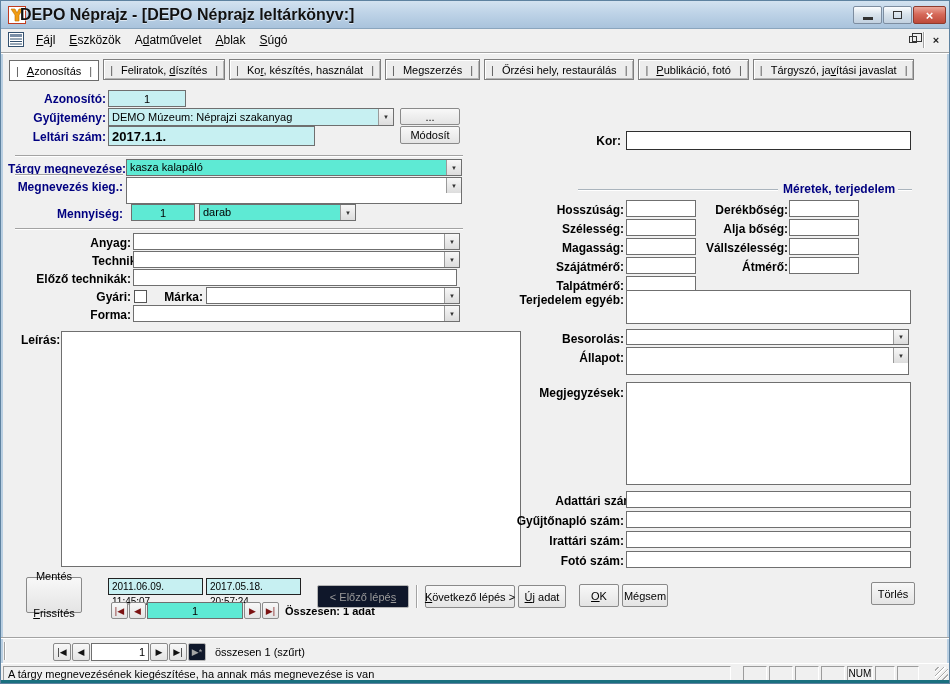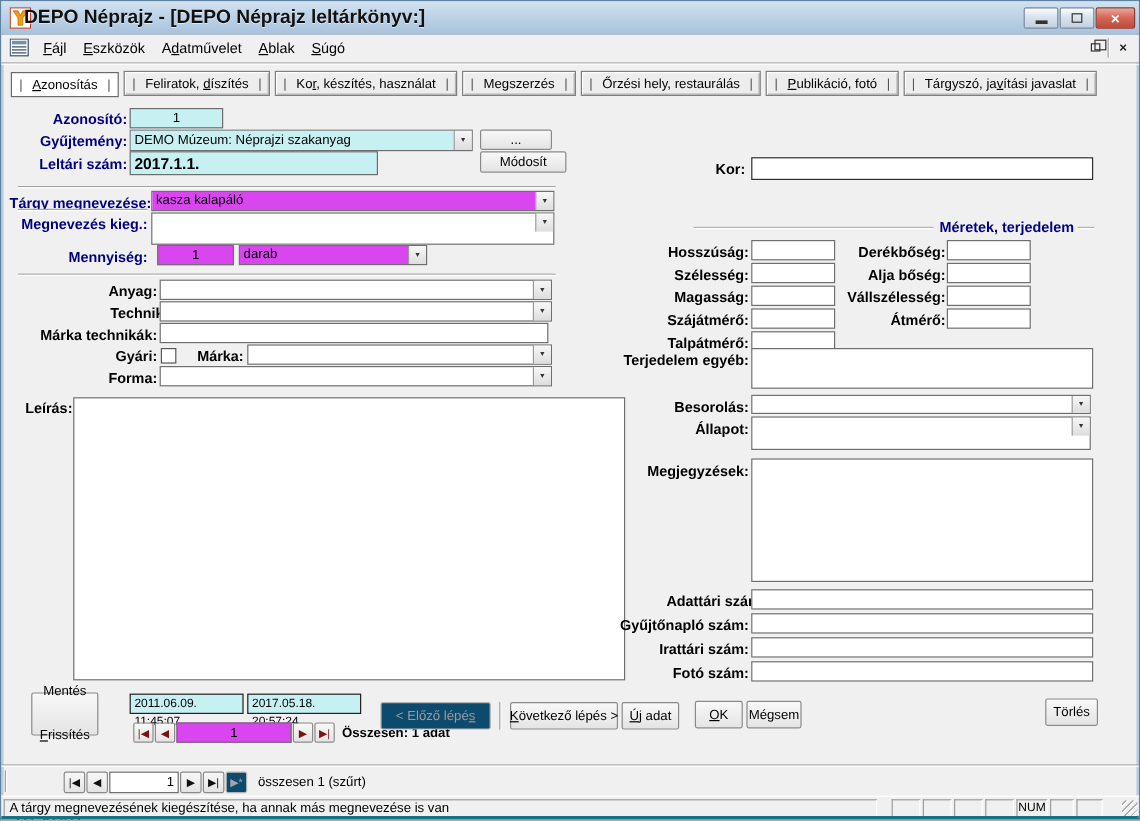--- a/index.html
+++ b/index.html
@@ -40,36 +40,36 @@
   .tab.active { background:#fff; box-shadow:none; border-color:#6b6b6b; position:relative; top:1px; }
   .tab .pipe { color:#555; }
 
   
   .lbl { position:absolute; text-align:right; font-weight:bold; font-size:12px; line-height:17px;
          color:#000; white-space:nowrap; }
   .lbl.navy { color:#000080; }
   .inp { position:absolute; border:1px solid #6f6f6f; background:#fff; font:11px "Liberation Sans",sans-serif;
          padding:0 3px; color:#000; outline:none; }
   .cyan { background:#c7f0f2; }
-  .cream { background:#d946ef; }
+  .cream { background:#5eead4; }
   .center { text-align:center; }
   .ta { position:absolute; border:1px solid #6f6f6f; background:#fff; resize:none;
         font:11px "Liberation Sans",sans-serif; padding:2px 3px; outline:none; }
   .combo { position:absolute; border:1px solid #6f6f6f; background:#fff; display:flex; align-items:stretch; }
   .combo .val { flex:1; font-size:11px; line-height:15px; padding:0 3px; overflow:hidden; white-space:nowrap; }
   .combo .dd { width:15px; border-left:1px solid #9a9a9a; background:linear-gradient(#f7f7f7,#ddd);
                display:flex; align-items:center; justify-content:center; font-size:6px; color:#333; }
   .combo.multi { align-items:flex-start; }
   .combo.multi .dd { height:15px; }
   .checkbox { position:absolute; width:13px; height:13px; border:1px solid #555; background:#fff; }
 
   .btn { position:absolute; background:linear-gradient(#f8f8f8,#e4e4e4); border:1px solid #8a8a8a;
          border-radius:2px; font-size:11px; color:#000; display:flex; align-items:center; justify-content:center;
          text-align:center; cursor:default; white-space:nowrap; }
-  .btn.disabled { color:#9b9b9b; border-color:#b4b4b4; background:#0c4a6e;text-align:center; }
+  .btn.disabled { color:#9b9b9b; border-color:#b4b4b4; background:#0f172a;text-align:center; }
   .navbtn { font-size:9px; color:#7b1212; padding:0; }
   .rbbtn { font-size:9px; color:#111; }
   .rbbtn.disabled { color:#a5a5a5; }
 
   .sunken { border:1px solid; border-color:#9c9c9c #fff #fff #9c9c9c; }
   .statusbar { position:absolute; left:0; top:662px; width:950px; height:19px; background:#f0f0f0;
                border-top:1px solid #fff; }
   .grip { position:absolute; width:13px; height:13px;
           background: repeating-linear-gradient(135deg, transparent 0 2px, #aaa 2px 3px, #fff 3px 4px); }
   .vline { position:absolute; width:2px; border-left:1px solid #a3a3a3; border-right:1px solid #fff; }
@@ -166,21 +166,21 @@
 
   <div class="lbl navy" style="left:10px;top:109px;width:95px;">Gyűjtemény:</div>
   <div class="combo cyan" style="left:107px;top:107px;width:286px;height:18px;">
     <span class="val cyan" style="line-height:16px;">DEMO Múzeum: Néprajzi szakanyag</span>
     <span class="dd">▼</span>
   </div>
   <div class="btn" style="left:399px;top:107px;width:60px;height:17px;">...</div>
 
   <div class="lbl navy" style="left:10px;top:128px;width:95px;">Leltári szám:</div>
   <input class="inp cyan" style="left: 107px; top: 125px; width: 207px; height: 20px; font-size: 13px; font-weight: bold;" value="2017.1.1.">
-  <div class="btn" style="left:399px;top:125px;width:72px;height:18px;">Módosít</div>
+  <div class="btn" style="left:399px;top:125px;width:60px;height:18px;">Módosít</div>
 
   <div class="groove abs" style="left:14px;top:154px;width:448px;"></div>
 
   <div class="lbl navy" style="left:7px;top:160px;width:115px;">Tárgy megnevezése:</div>
   <div class="combo cream" style="left:125px;top:158px;width:336px;height:17px;">
     <span class="val cream">kasza kalapáló</span>
     <span class="dd">▼</span>
   </div>
 
   <div class="groove abs" style="left:14px;top:173px;width:108px;"></div>
@@ -205,21 +205,21 @@
     <span class="val"></span>
     <span class="dd">▼</span>
   </div>
 
   <div class="lbl" style="left:26px;top:252px;width:120px;">Technika:</div>
   <div class="combo" style="left:132px;top:250px;width:327px;height:17px;">
     <span class="val"></span>
     <span class="dd">▼</span>
   </div>
 
-  <div class="lbl" style="left:10px;top:270px;width:120px;">Márka technikák:</div>
+  <div class="lbl" style="left:10px;top:270px;width:120px;">Előző technikák:</div>
   <input class="inp" style="left: 132px; top: 268px; width: 324px; height: 17px;" value="">
 
   <div class="lbl" style="left:10px;top:288px;width:120px;">Gyári:</div>
   <div class="checkbox" style="left:133px;top:289px;"></div>
   <div class="lbl" style="left:150px;top:288px;width:52px;">Márka:</div>
   <div class="combo" style="left:205px;top:286px;width:254px;height:17px;">
     <span class="val"></span>
     <span class="dd">▼</span>
   </div>
 

